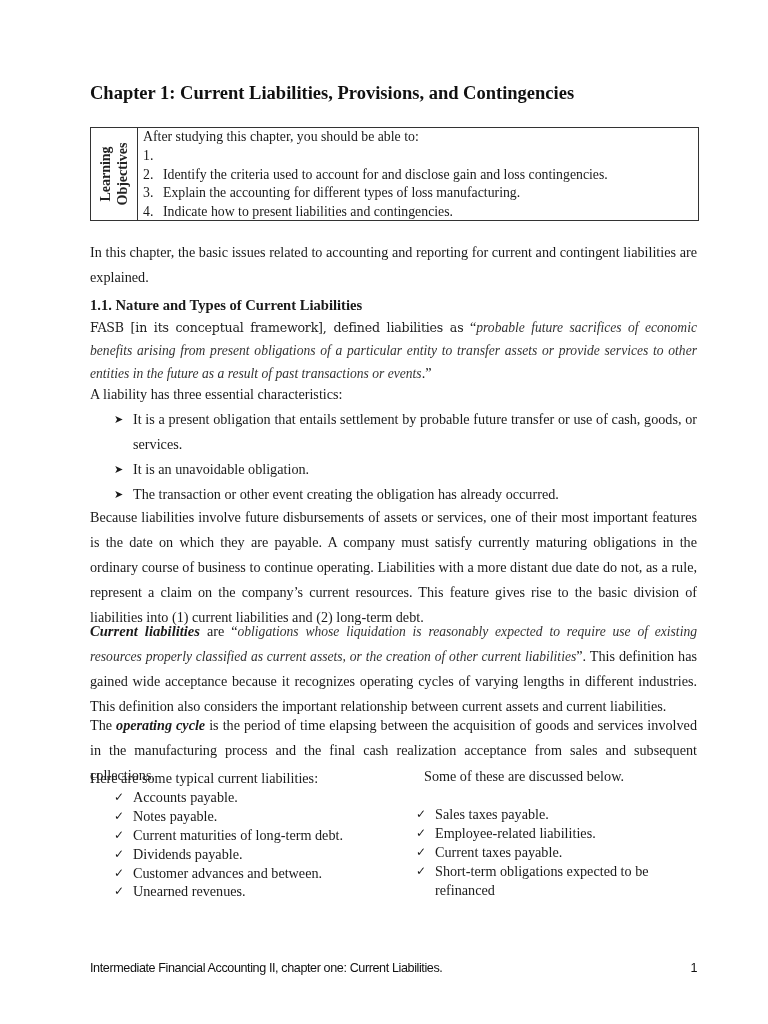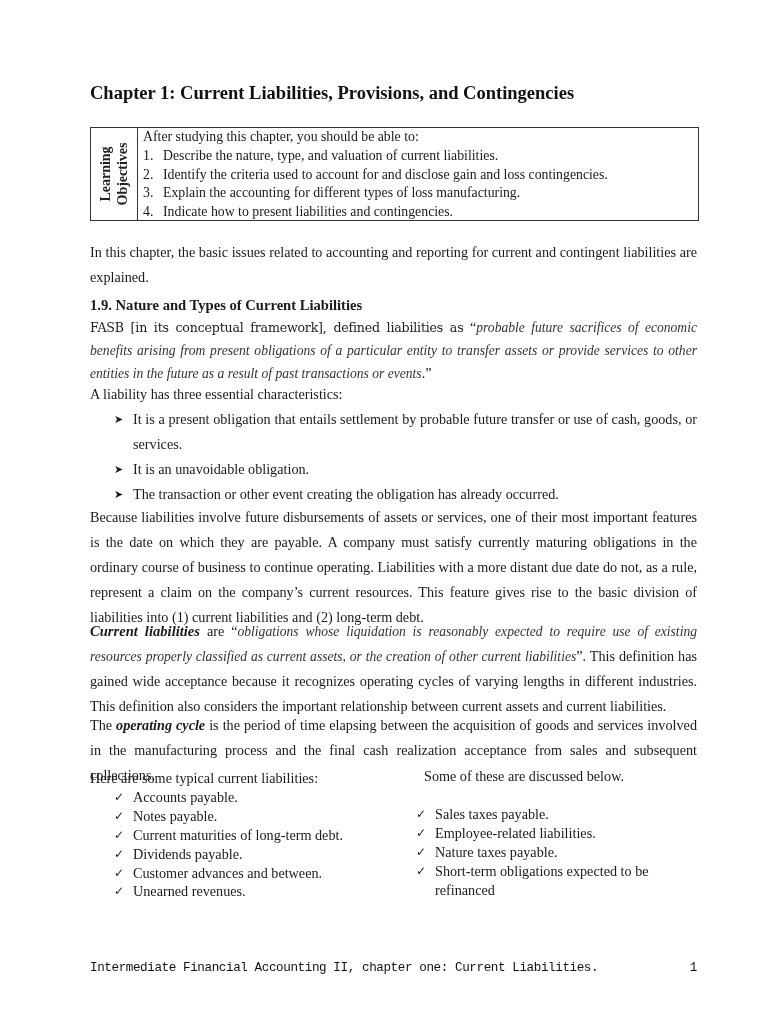--- a/index.html
+++ b/index.html
@@ -111,21 +111,21 @@
       font-size: 11px;
       font-family: "DejaVu Sans", sans-serif;
     }
     .check-list .bullet {
       font-size: 12px;
       top: 0;
     }
     .footer {
       left: 81px; top: 961px;
       width: 607px;
-      font-family: Liberation Mono, monospace;
+      font-family: Liberation Sans, sans-serif;
       font-size: 12.6px;
       letter-spacing: -0.4px;
       color: #111;
       display: flex;
       justify-content: space-between;
     }
   </style>
 </head>
 <body>
 
@@ -137,40 +137,39 @@
     <div class="lo-side">
       <div class="lo-side-text">
         <div>Learning</div>
         <div>Objectives</div>
       </div>
     </div>
     <div class="lo-content">
       <div>After studying this chapter, you should be able to:</div>
       <div class="lo-item">
         <span class="lo-num">1.</span>
-        <span>Describe the nature, type, and valuation of current liabilities.</span>
       </div>
       <div class="lo-item">
         <span class="lo-num">2.</span>
         <span>Identify the criteria used to account for and disclose gain and loss contingencies.</span>
       </div>
       <div class="lo-item">
         <span class="lo-num">3.</span>
         <span>Explain the accounting for different types of loss manufacturing.</span>
       </div>
       <div class="lo-item">
         <span class="lo-num">4.</span>
         <span>Indicate how to present liabilities and contingencies.</span>
       </div>
     </div>
   </div>
 
   <div class="abs para" style="top:240px;">In this chapter, the basic issues related to accounting and reporting for current and contingent liabilities are explained.</div>
 
-  <div class="abs section-heading">1.9. Nature and Types of Current Liabilities</div>
+  <div class="abs section-heading">1.1. Nature and Types of Current Liabilities</div>
 
   <div class="abs para" style="top:316px; line-height:22px;">
     <span class="fasb-lead">FASB [in its conceptual framework], defined liabilities as</span><span> “</span><span class="quote-italic">probable future sacrifices of economic benefits arising from present obligations of a particular entity to transfer assets or provide  services to other entities in the future as a result of past transactions or events</span><span>.”</span>
   </div>
 
   <div class="abs para" style="top:382px;">
     <div>A liability has three essential characteristics:</div>
     <ul class="arrow-list" style="margin-left:24px;">
       <li>
         <span class="bullet">➤</span>
@@ -208,21 +207,21 @@
       <li><span class="bullet">✓</span><span>Unearned revenues.</span></li>
     </ul>
   </div>
 
   <div class="abs" style="left:407px; top:767px; width:290px; line-height:18.9px;">
     <div style="padding-left:8px;">Some of these are discussed below.</div>
     <div style="height:19px;"></div>
     <ul class="check-list">
       <li><span class="bullet">✓</span><span>Sales taxes payable.</span></li>
       <li><span class="bullet">✓</span><span>Employee-related liabilities.</span></li>
-      <li><span class="bullet">✓</span><span>Nature taxes payable.</span></li>
+      <li><span class="bullet">✓</span><span>Current taxes payable.</span></li>
       <li style="width:240px;"><span class="bullet">✓</span><span>Short-term obligations expected to be refinanced</span></li>
     </ul>
   </div>
 
   <div class="abs footer">
     <span>Intermediate Financial Accounting II, chapter one: Current Liabilities.</span>
     <span>1</span>
   </div>
 
 </div>

